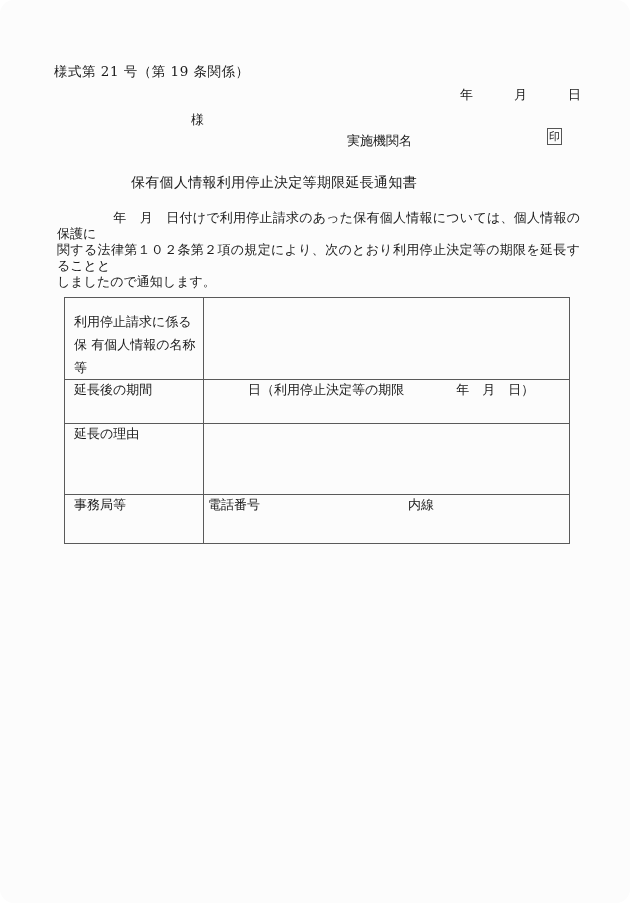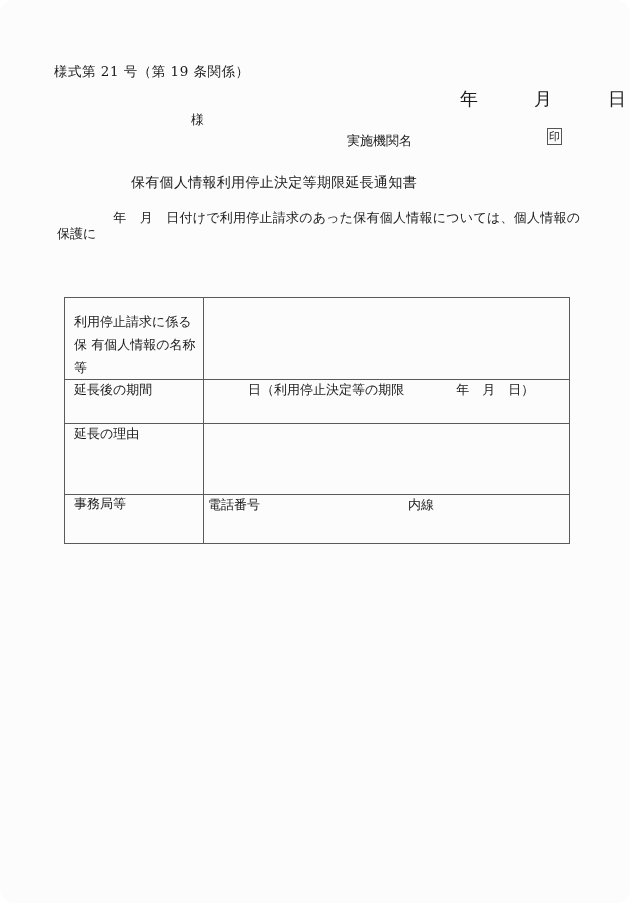--- a/index.html
+++ b/index.html
@@ -29,21 +29,21 @@
     left: 54px;
     top: 61px;
     font-size: 13.5px;
     letter-spacing: 0.5px;
     white-space: pre;
   }
   .date-line {
     position: absolute;
     left: 460px;
     top: 85px;
-    font-size: 18px;
+    font-size: 13px;
     white-space: pre;
     letter-spacing: 0.5px;
   }
   .addressee {
     position: absolute;
     left: 191px;
     top: 110px;
     font-size: 13px;
     white-space: pre;
   }
@@ -152,21 +152,20 @@
     display: block;
     padding: 12px 0 0 9px;
     line-height: 23px;
   }
   .office-label {
     display: flex;
     align-items: center;
     height: 100%;
     padding-left: 9px;
     box-sizing: border-box;
-    font-family: Liberation Mono, monospace;
   }
   .tel-gap { display: inline-block; width: 148px; }
 </style>
 </head>
 <body>
 
 <div class="page">
 
   <div class="form-no">様式第 21 号（第 19 条関係）</div>
 
@@ -176,20 +175,22 @@
 
   <div class="agency-row">
     <span class="agency-name">実施機関名</span>
     <span class="seal-box">印</span>
   </div>
 
   <div class="doc-title">保有個人情報利用停止決定等期限延長通知書</div>
 
   <div class="body-text">
     <p><span class="lead-gap"></span><span>年　月　日付けで利用停止請求のあった保有個人情報については、個人情報の保護に</span></p>
+    <p>関する法律第１０２条第２項の規定により、次のとおり利用停止決定等の期限を延長することと</p>
+    <p>しましたので通知します。</p>
   </div>
 
   <table class="form-table">
     <colgroup>
       <col class="col-label">
       <col class="col-value">
     </colgroup>
     <tbody>
       <tr class="row-name">
         <td>

